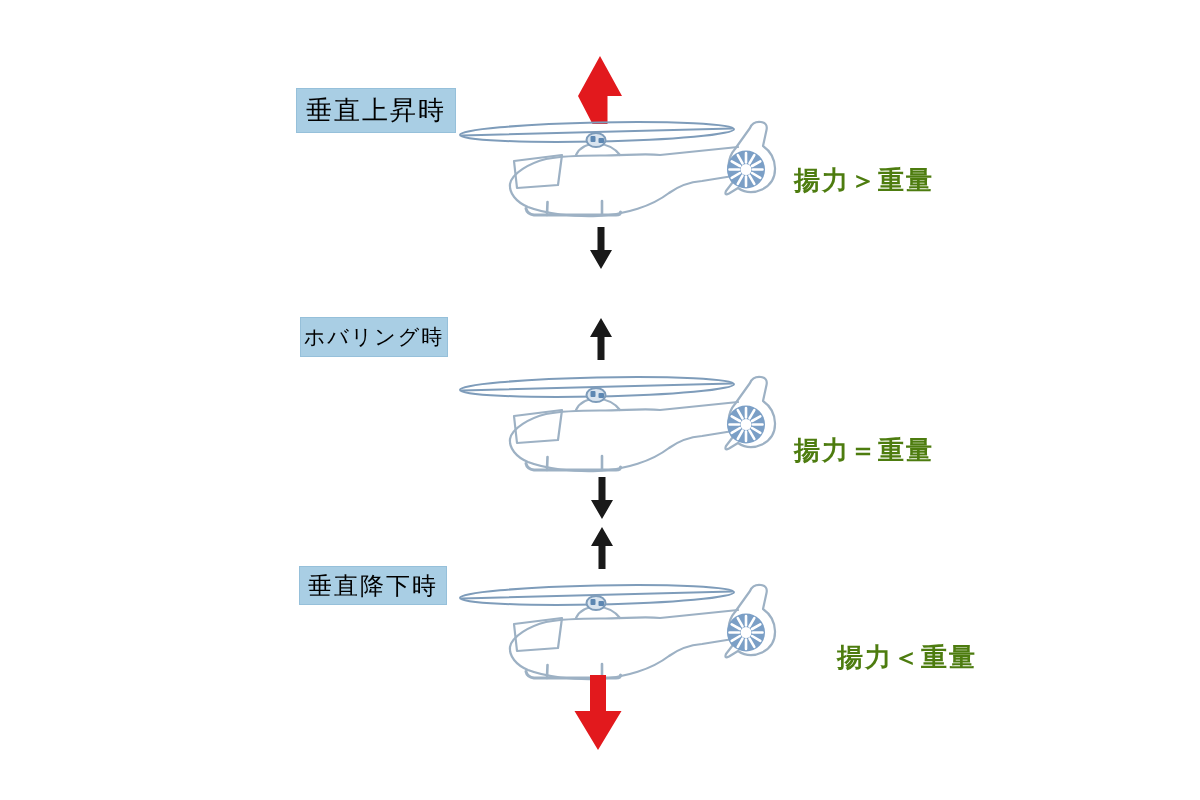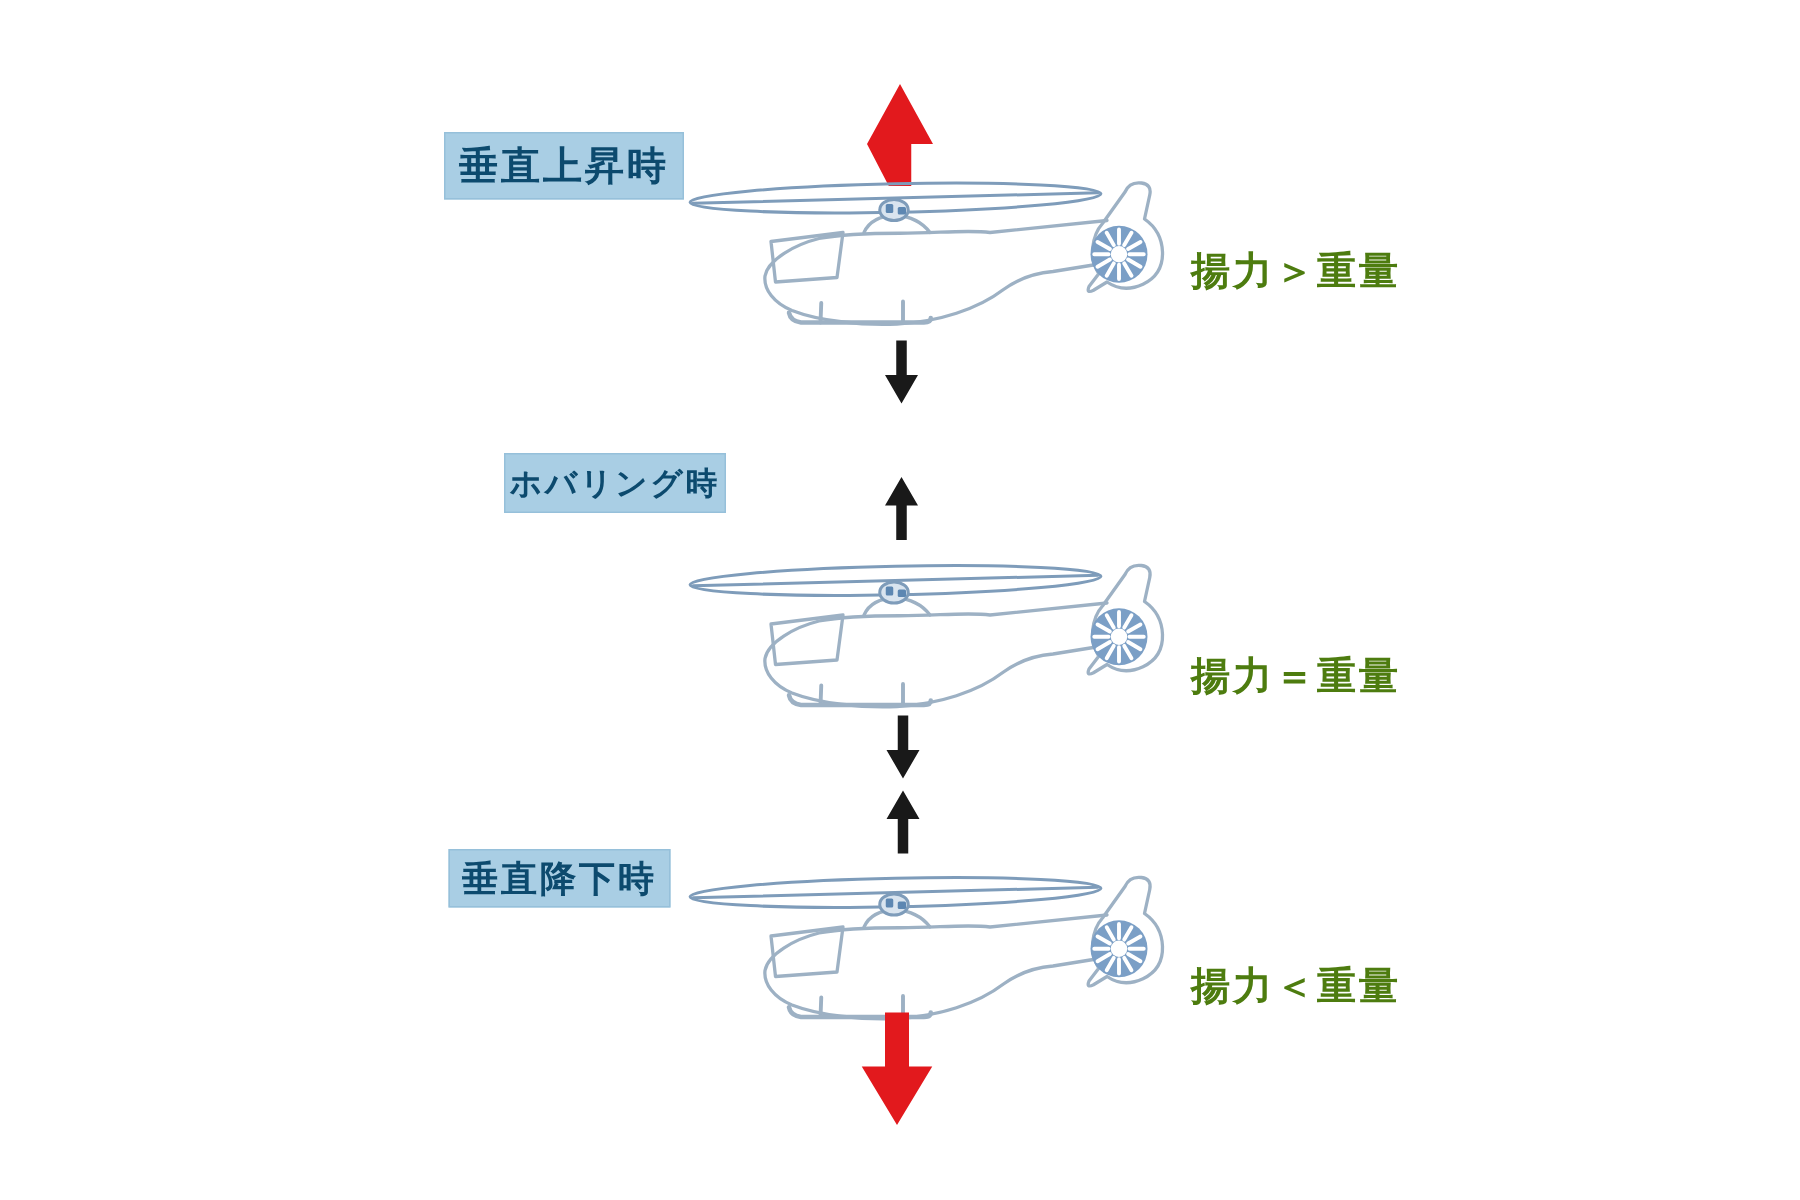--- a/index.html
+++ b/index.html
@@ -3,31 +3,31 @@
 <meta charset="utf-8">
 <style>
   html,body{margin:0;padding:0;background:#fff;}
   .stage{
     position:relative;width:1200px;height:800px;background:#ffffff;overflow:hidden;
     font-family:"Liberation Sans","DejaVu Sans",sans-serif;
   }
   .section{position:absolute;inset:0;pointer-events:none;}
   .label-box{
     position:absolute;display:flex;align-items:center;justify-content:center;
-    background:#a9cee4;border:1px solid #96c0da;color:#0c4a6e;font-weight:bold;
+    background:#a9cee4;border:1px solid #96c0da;color:#000000;font-weight:normal;
     letter-spacing:2px;white-space:nowrap;
   }
   .label-box.b1{left:296px;top:88px;width:158px;height:43px;font-size:26px;}
-  .label-box.b2{left:300px;top:302px;width:146px;height:38px;font-size:21px;margin-left:36px;}
+  .label-box.b2{left:300px;top:317px;width:146px;height:38px;font-size:21px;}
   .label-box.b3{left:299px;top:566px;width:146px;height:37px;font-size:24px;}
   .equation{
     position:absolute;left:794px;font-weight:bold;color:#4d7c0f;font-size:26px;
     letter-spacing:2px;white-space:nowrap;line-height:28px;height:28px;
   }
-  .eq1{top:166px;} .eq2{top:394px;margin-top:42px;} .eq3{top:643px;}
+  .eq1{top:166px;} .eq2{top:394px;margin-top:42px;} .eq3{top:643px;margin-left:43px;}
   svg.arrow,svg.heli{position:absolute;overflow:visible;display:block;}
   .arrow.red-up   {left:576px;top:56px;}
   .arrow.blk-dn-1 {left:589px;top:227px;}
   .arrow.blk-up-2 {left:589px;top:318px;}
   .arrow.blk-dn-2 {left:590px;top:477px;}
   .arrow.blk-up-3 {left:590px;top:527px;}
   .arrow.red-dn   {left:574px;top:675px;}
   .heli.h1{left:450px;top:105px;}
   .heli.h2{left:450px;top:360px;}
   .heli.h3{left:450px;top:568px;}

